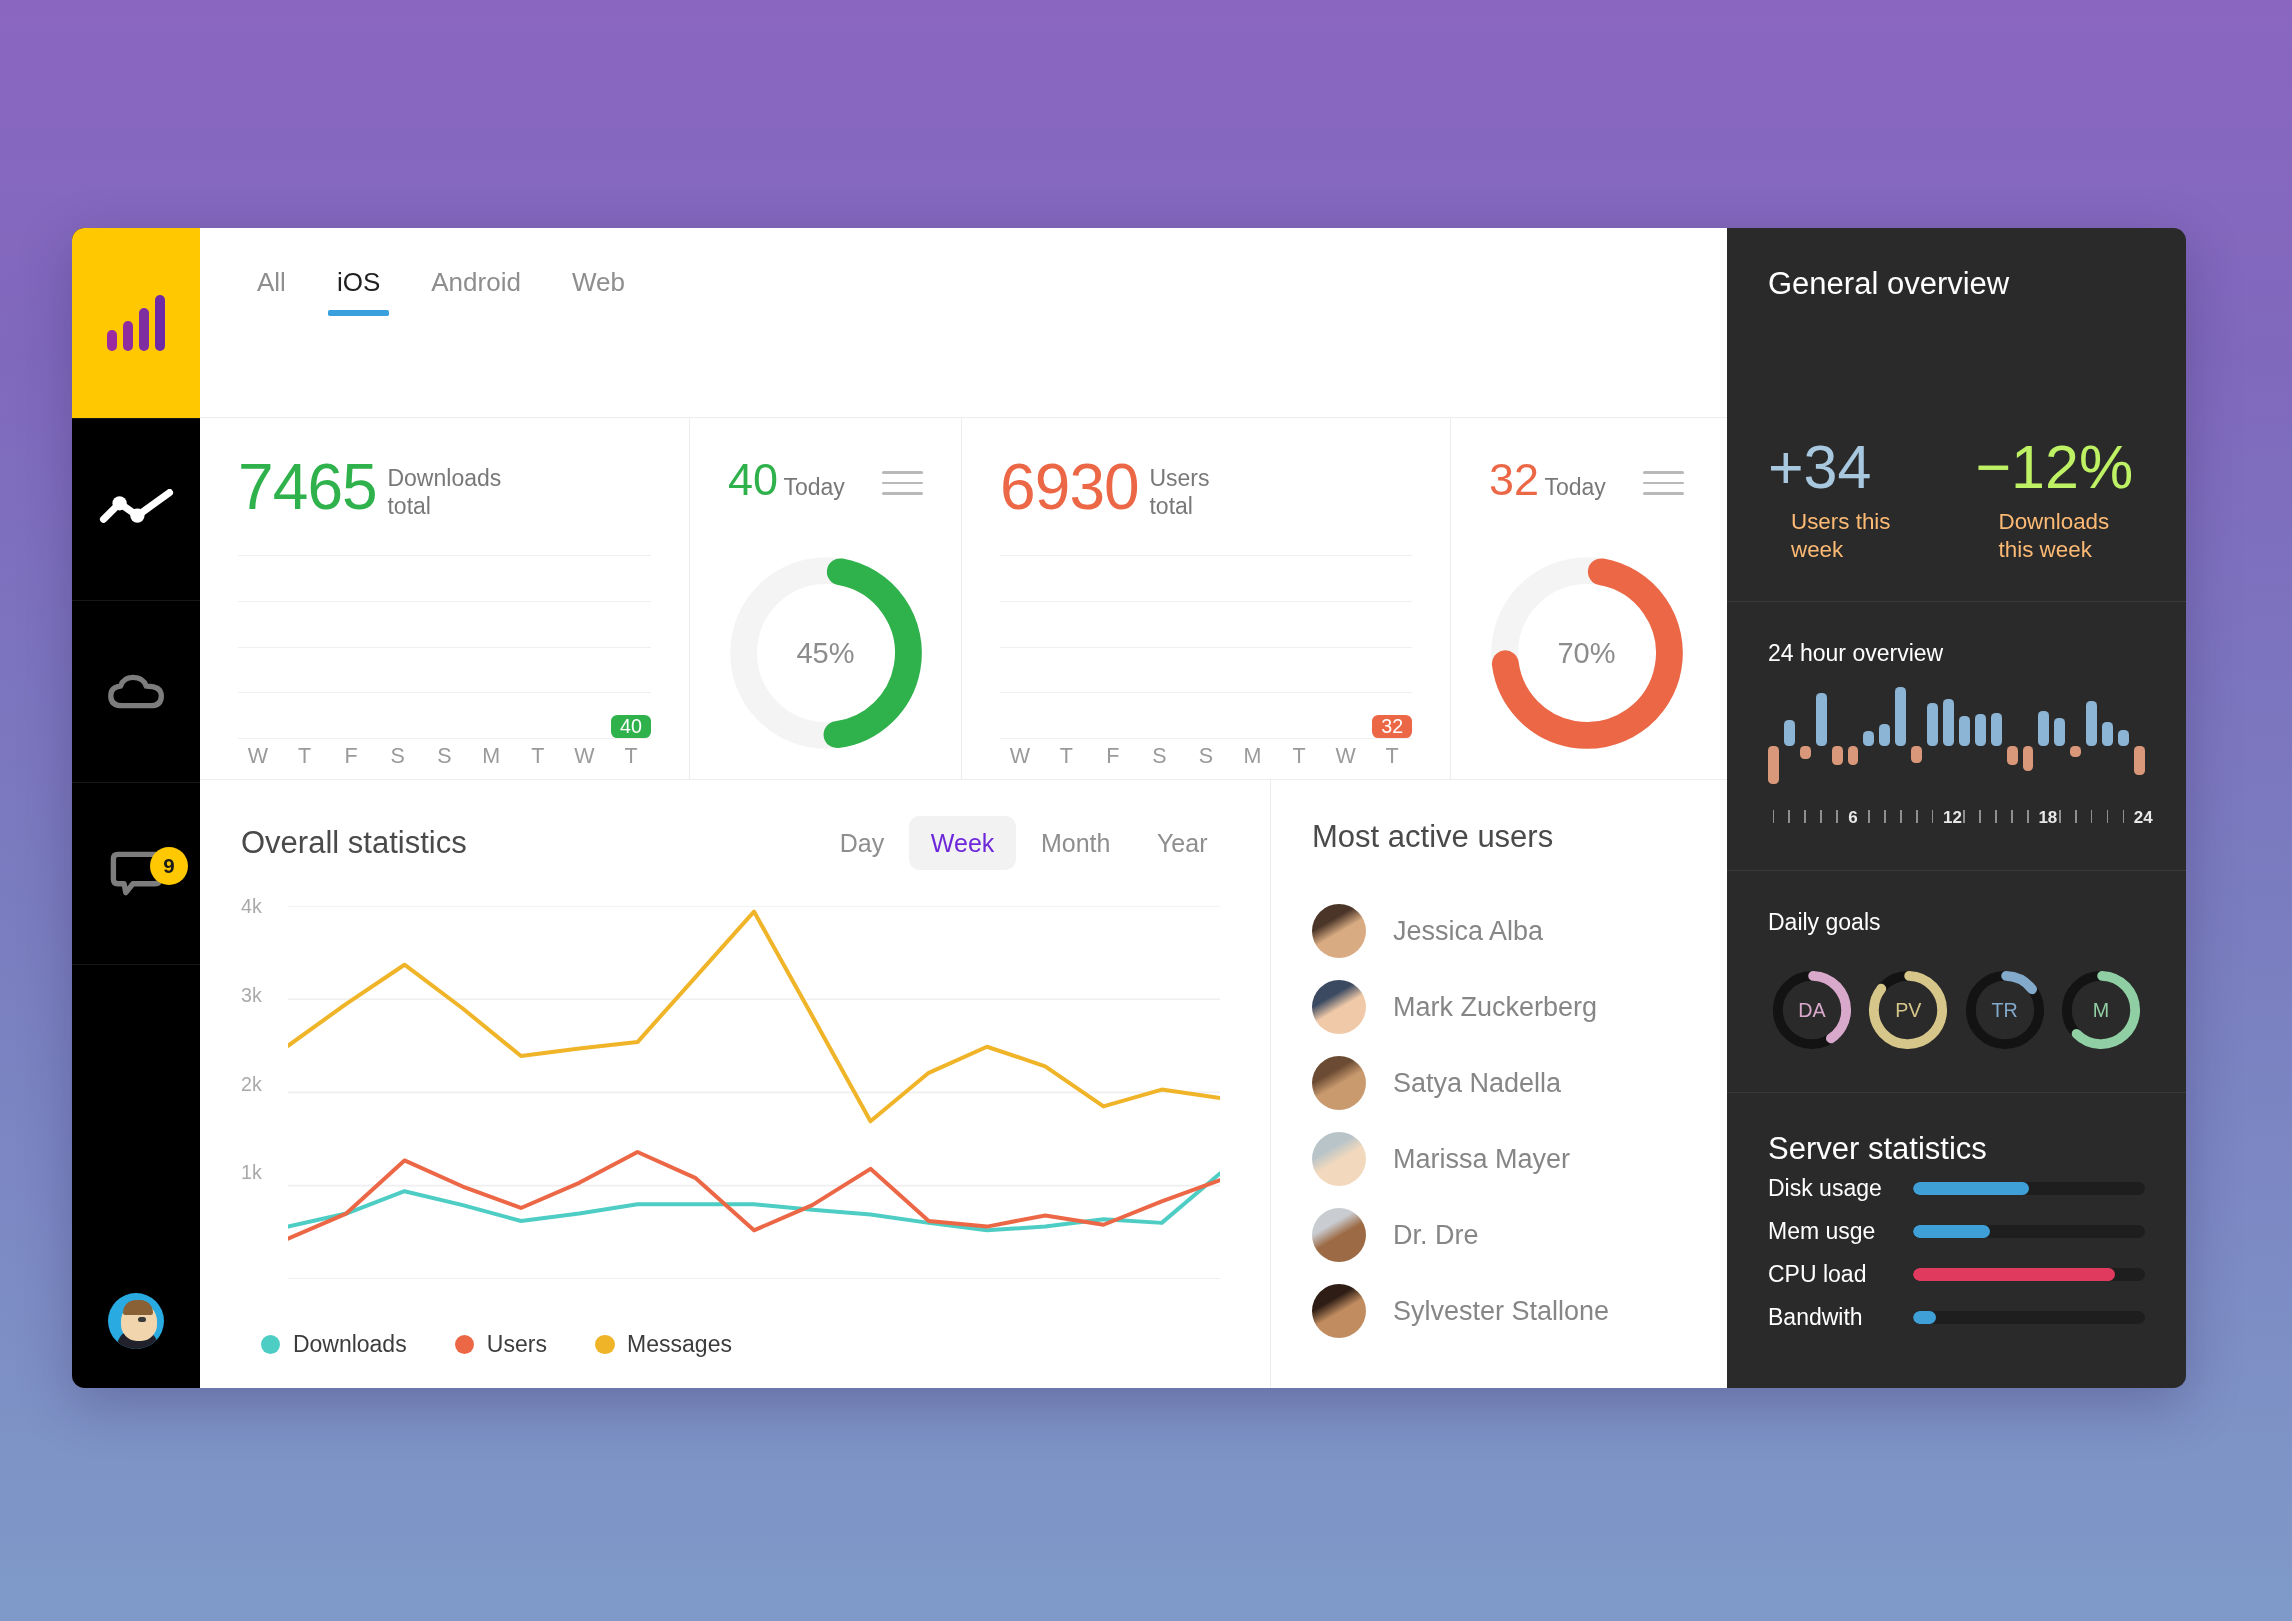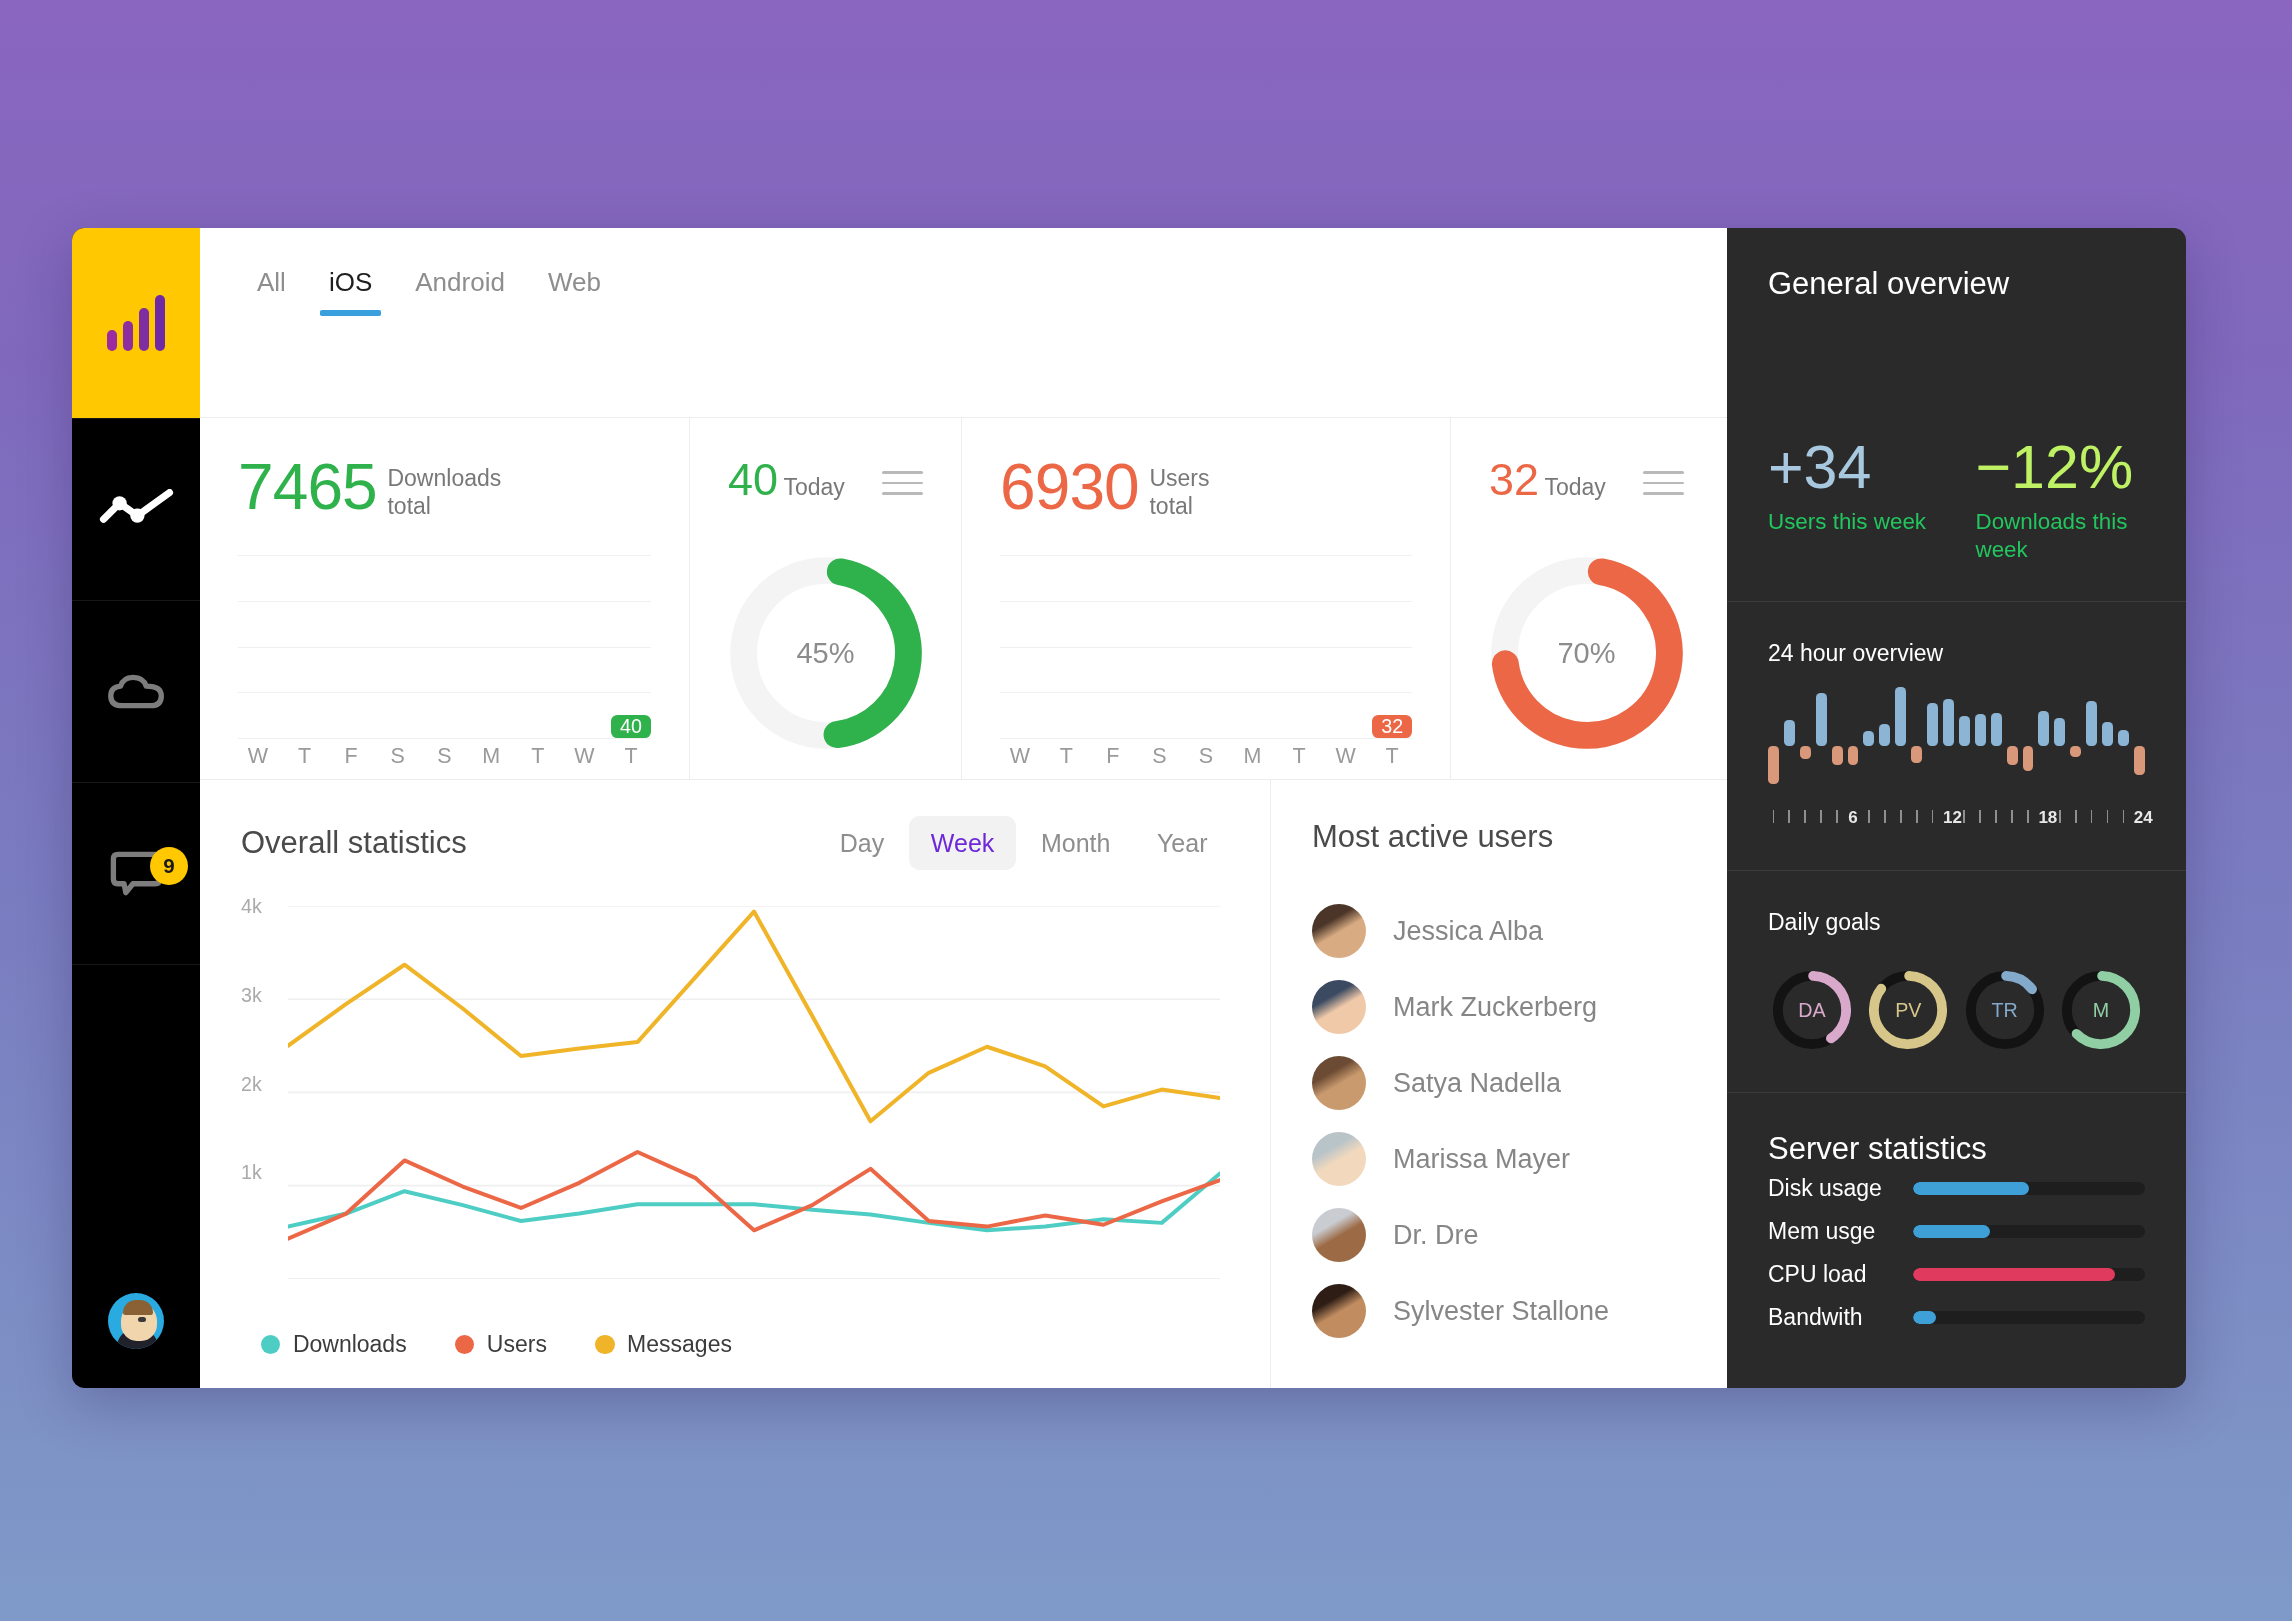--- a/index.html
+++ b/index.html
@@ -88,21 +88,21 @@
     border-bottom: 0.9px solid #eceded;
   }
   .topbar-row { display: flex; align-items: flex-start; justify-content: space-between; }
   .app-title { font-size: 36px; color: #4a4a4a; font-weight: normal; letter-spacing: 0.1px; }
   .more-components {
     display: flex; align-items: center; gap: 19.7px;
     font-size: 25px; color: #4e4e4e; cursor: pointer; padding-top: 7.2px;
   }
   .chev { width: 23px; height: 12.5px; }
 
-  .tabs { display: flex; gap: 0; align-items: flex-end; }
+  .tabs { display: flex; gap: 8px; align-items: flex-end; }
   .tab {
     font-size: 26px; color: #8e8e8e; padding: 0 21.5px 18px 21.5px;
     cursor: pointer; position: relative; background: none; border: none;
     font-family: inherit;
   }
   .tab:first-child { padding-left: 16px; }
   .tab.active { color: #1f1f1f; }
   .tab.active::after {
     content: ""; position: absolute; left: 12.5px; right: 12.5px; bottom: 0;
     height: 6.3px; background: #3aa0dd; border-radius: 1.8px;
@@ -218,21 +218,21 @@
   .rp-sec { padding: 38px 41px; border-bottom: 0.9px solid #3a3a3a; }
   .rp-title { font-size: 31px; font-weight: normal; color: #fff; }
   .rp-title.sm { font-size: 23px; }
 
   .overview-sec { height: 374px; display: flex; flex-direction: column; }
   .ov-nums { margin-top: auto; display: flex; gap: 38px; }
   .ov-cell { flex: 1; }
   .ov-big { font-size: 61px; line-height: 1; font-weight: normal; }
   .ov-big.blue { color: #a8c8e0; }
   .ov-big.salmon { color: #bef264; }
-  .ov-sub { font-size: 22.4px; color: #22c55e; margin-top: 10.7px; line-height: 1.22; }
+  .ov-sub { font-size: 22.4px; color: #fdba74; margin-top: 10.7px; line-height: 1.22; margin-left: 23px; }
 
   .hr-chart { position: relative; height: 97px; margin-top: 30px; }
   .hr-bars {
     position: absolute; inset: 0; display: flex; align-items: center;
     justify-content: space-between;
   }
   .hr-col { width: 2.9%; height: 100%; position: relative; }
   .hr-col i {
     position: absolute; left: 0; right: 0; border-radius: 4.5px; display: block;
   }

